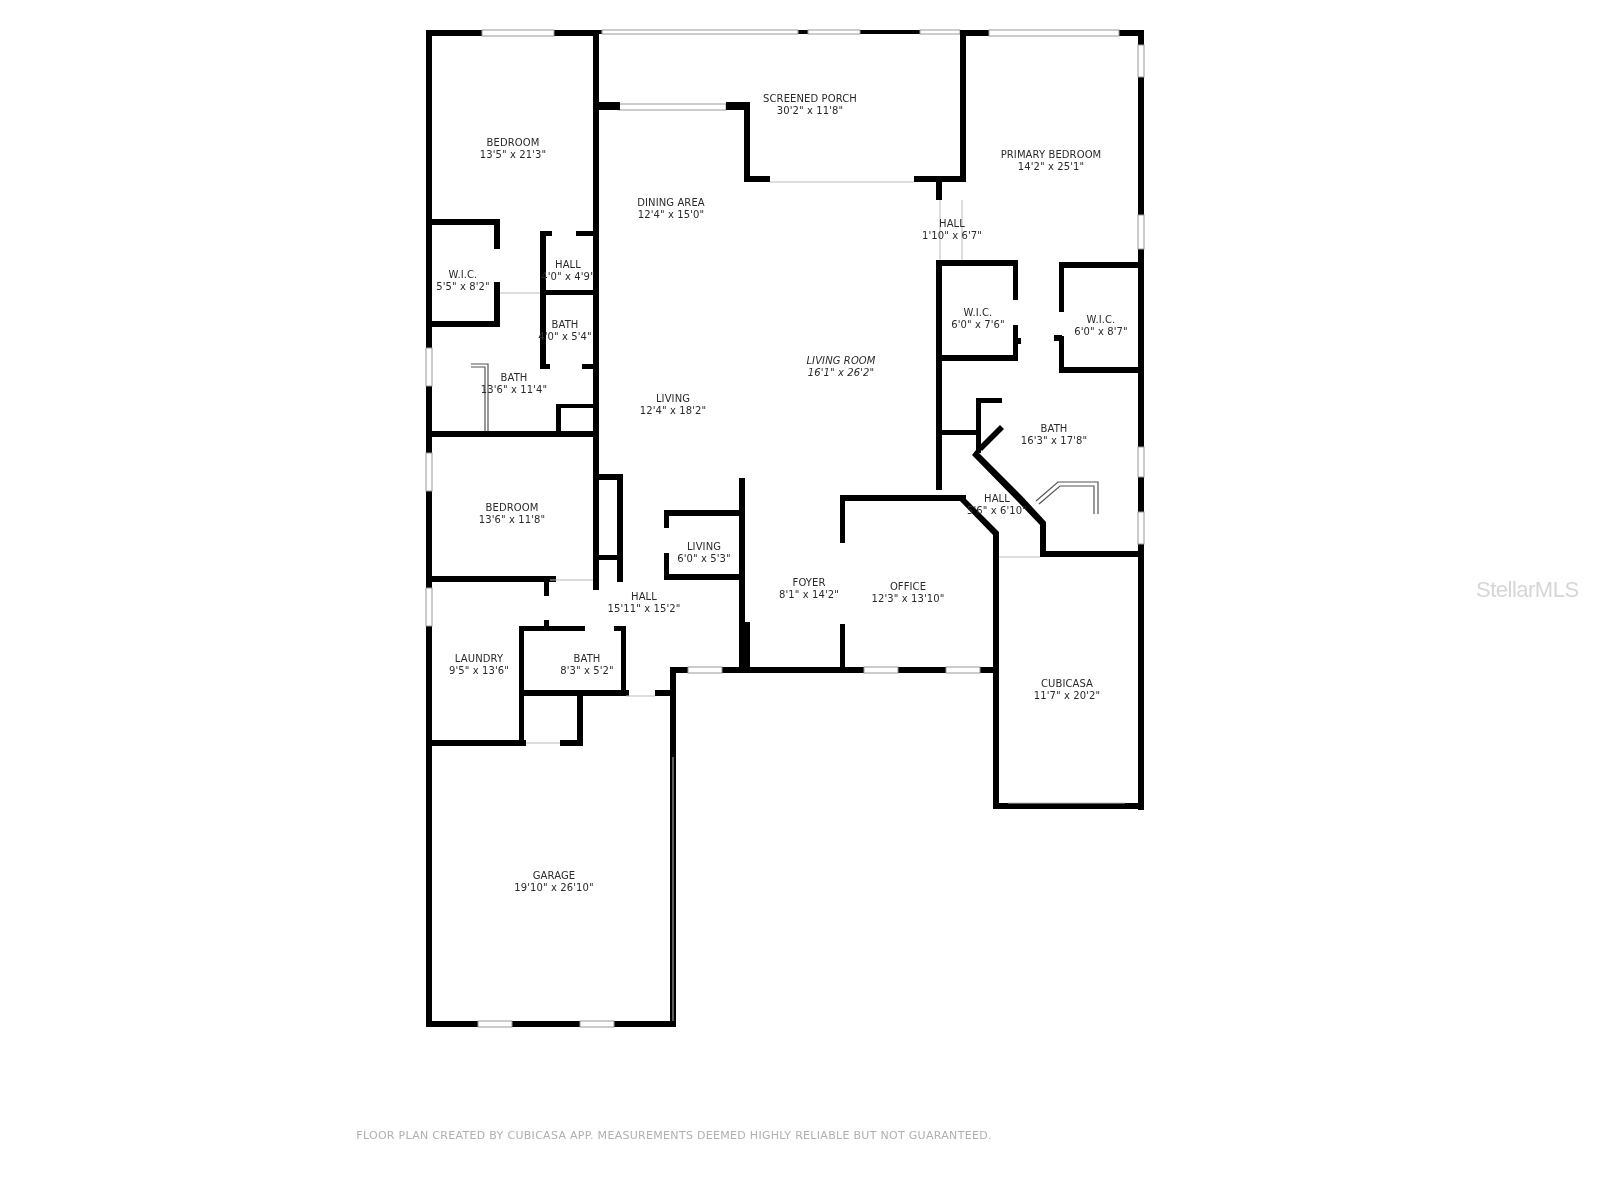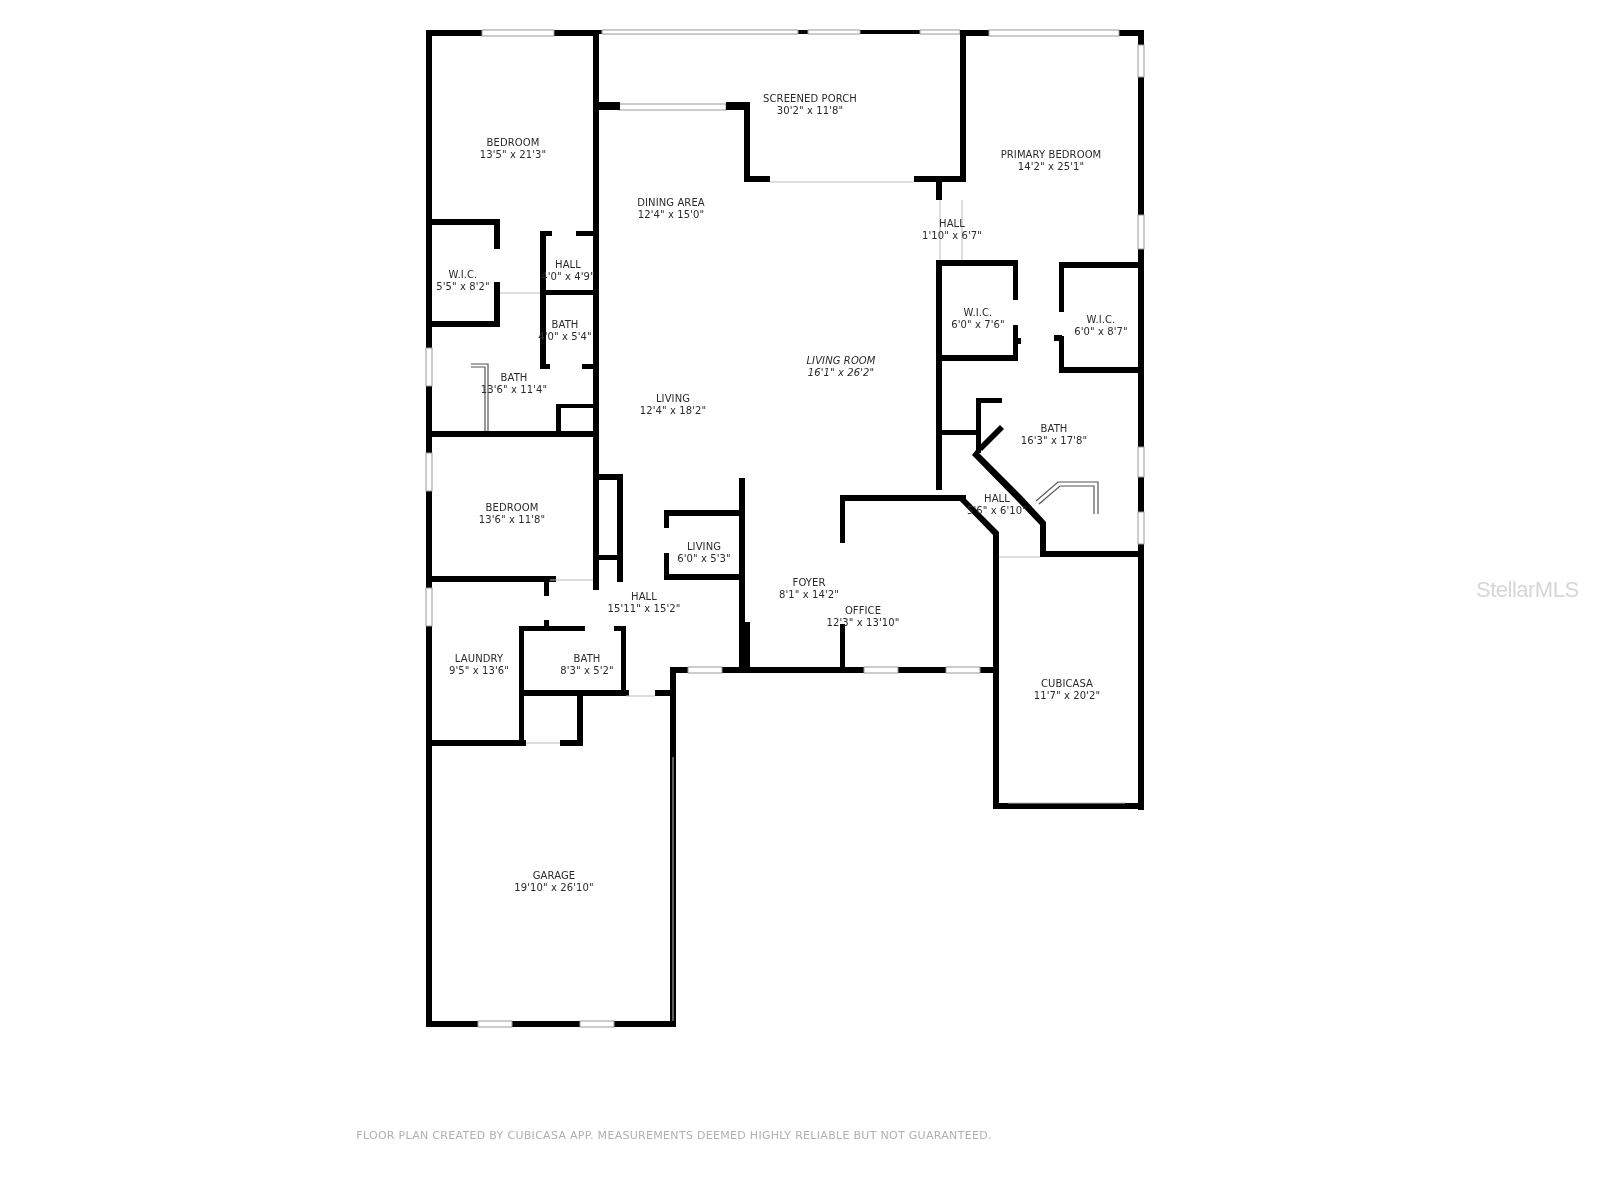--- a/index.html
+++ b/index.html
@@ -228,21 +228,21 @@
       <span class="dim">13'6" x 11'8"</span>
     </div>
     <div class="room-label" style="left: 704px; top: 553px;">
       <span class="name">LIVING</span>
       <span class="dim">6'0" x 5'3"</span>
     </div>
     <div class="room-label" style="left: 793px; top: 589px; margin-left: 16px;">
       <span class="name">FOYER</span>
       <span class="dim">8'1" x 14'2"</span>
     </div>
-    <div class="room-label" style="left: 863px; top: 593px; margin-top: 24px;">
+    <div class="room-label" style="left: 908px; top: 593px;">
       <span class="name">OFFICE</span>
       <span class="dim">12'3" x 13'10"</span>
     </div>
     <div class="room-label" style="left: 644px; top: 603px;">
       <span class="name">HALL</span>
       <span class="dim">15'11" x 15'2"</span>
     </div>
     <div class="room-label" style="left: 479px; top: 665px;">
       <span class="name">LAUNDRY</span>
       <span class="dim">9'5" x 13'6"</span>

